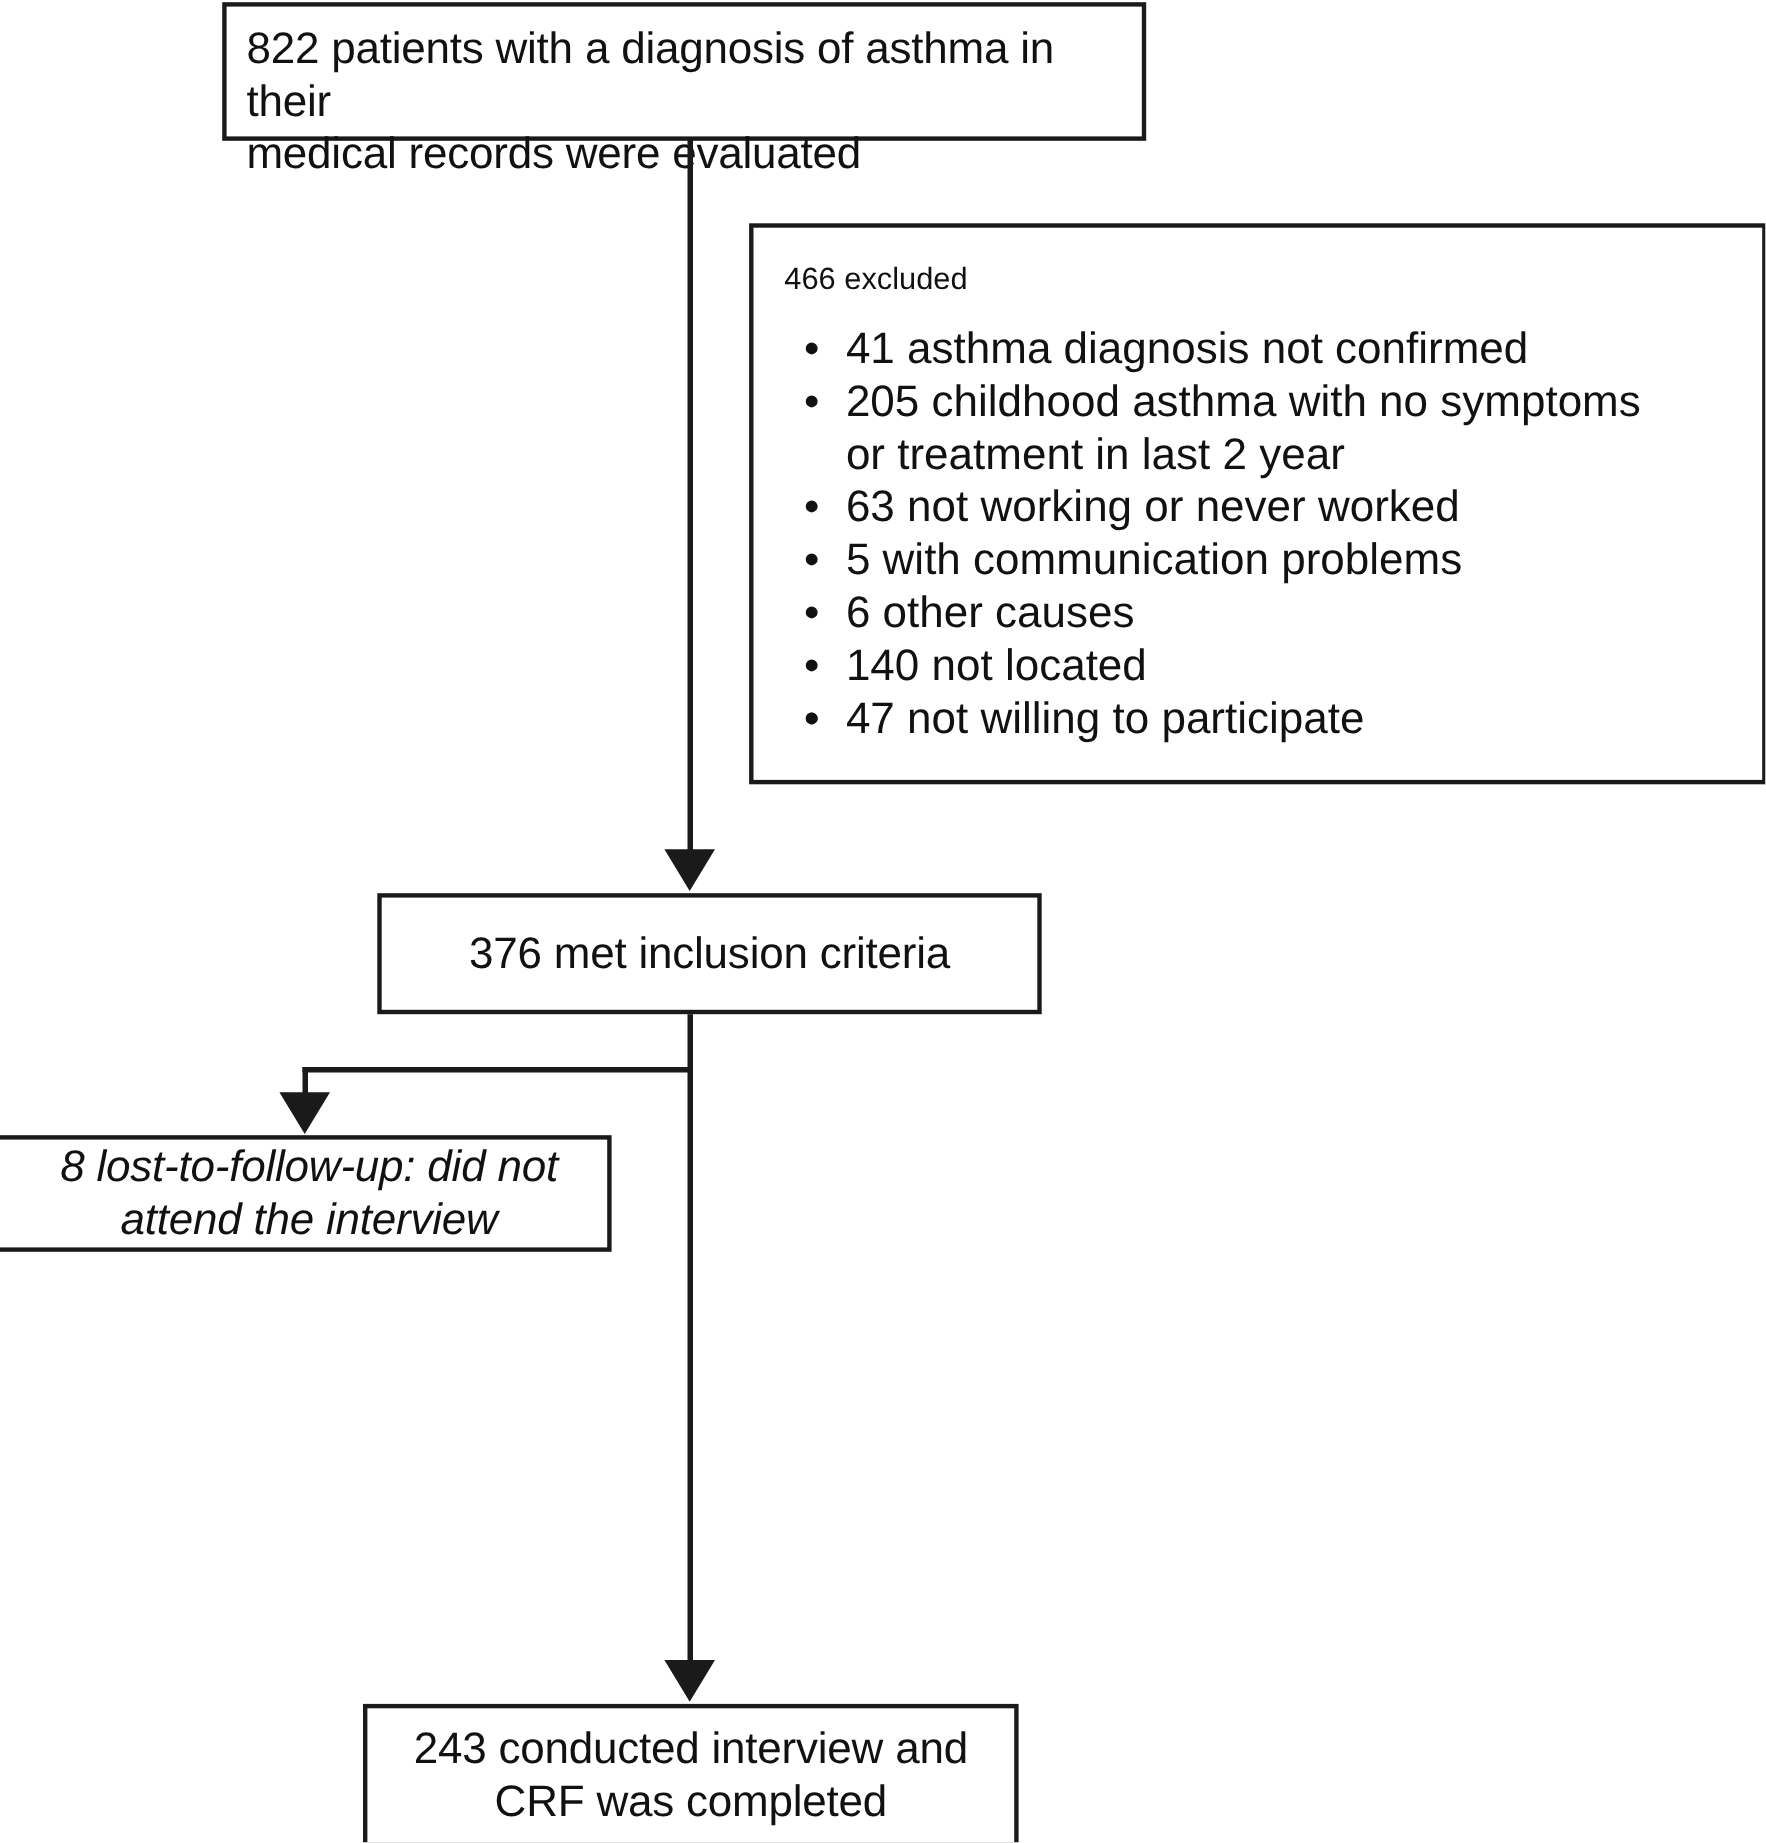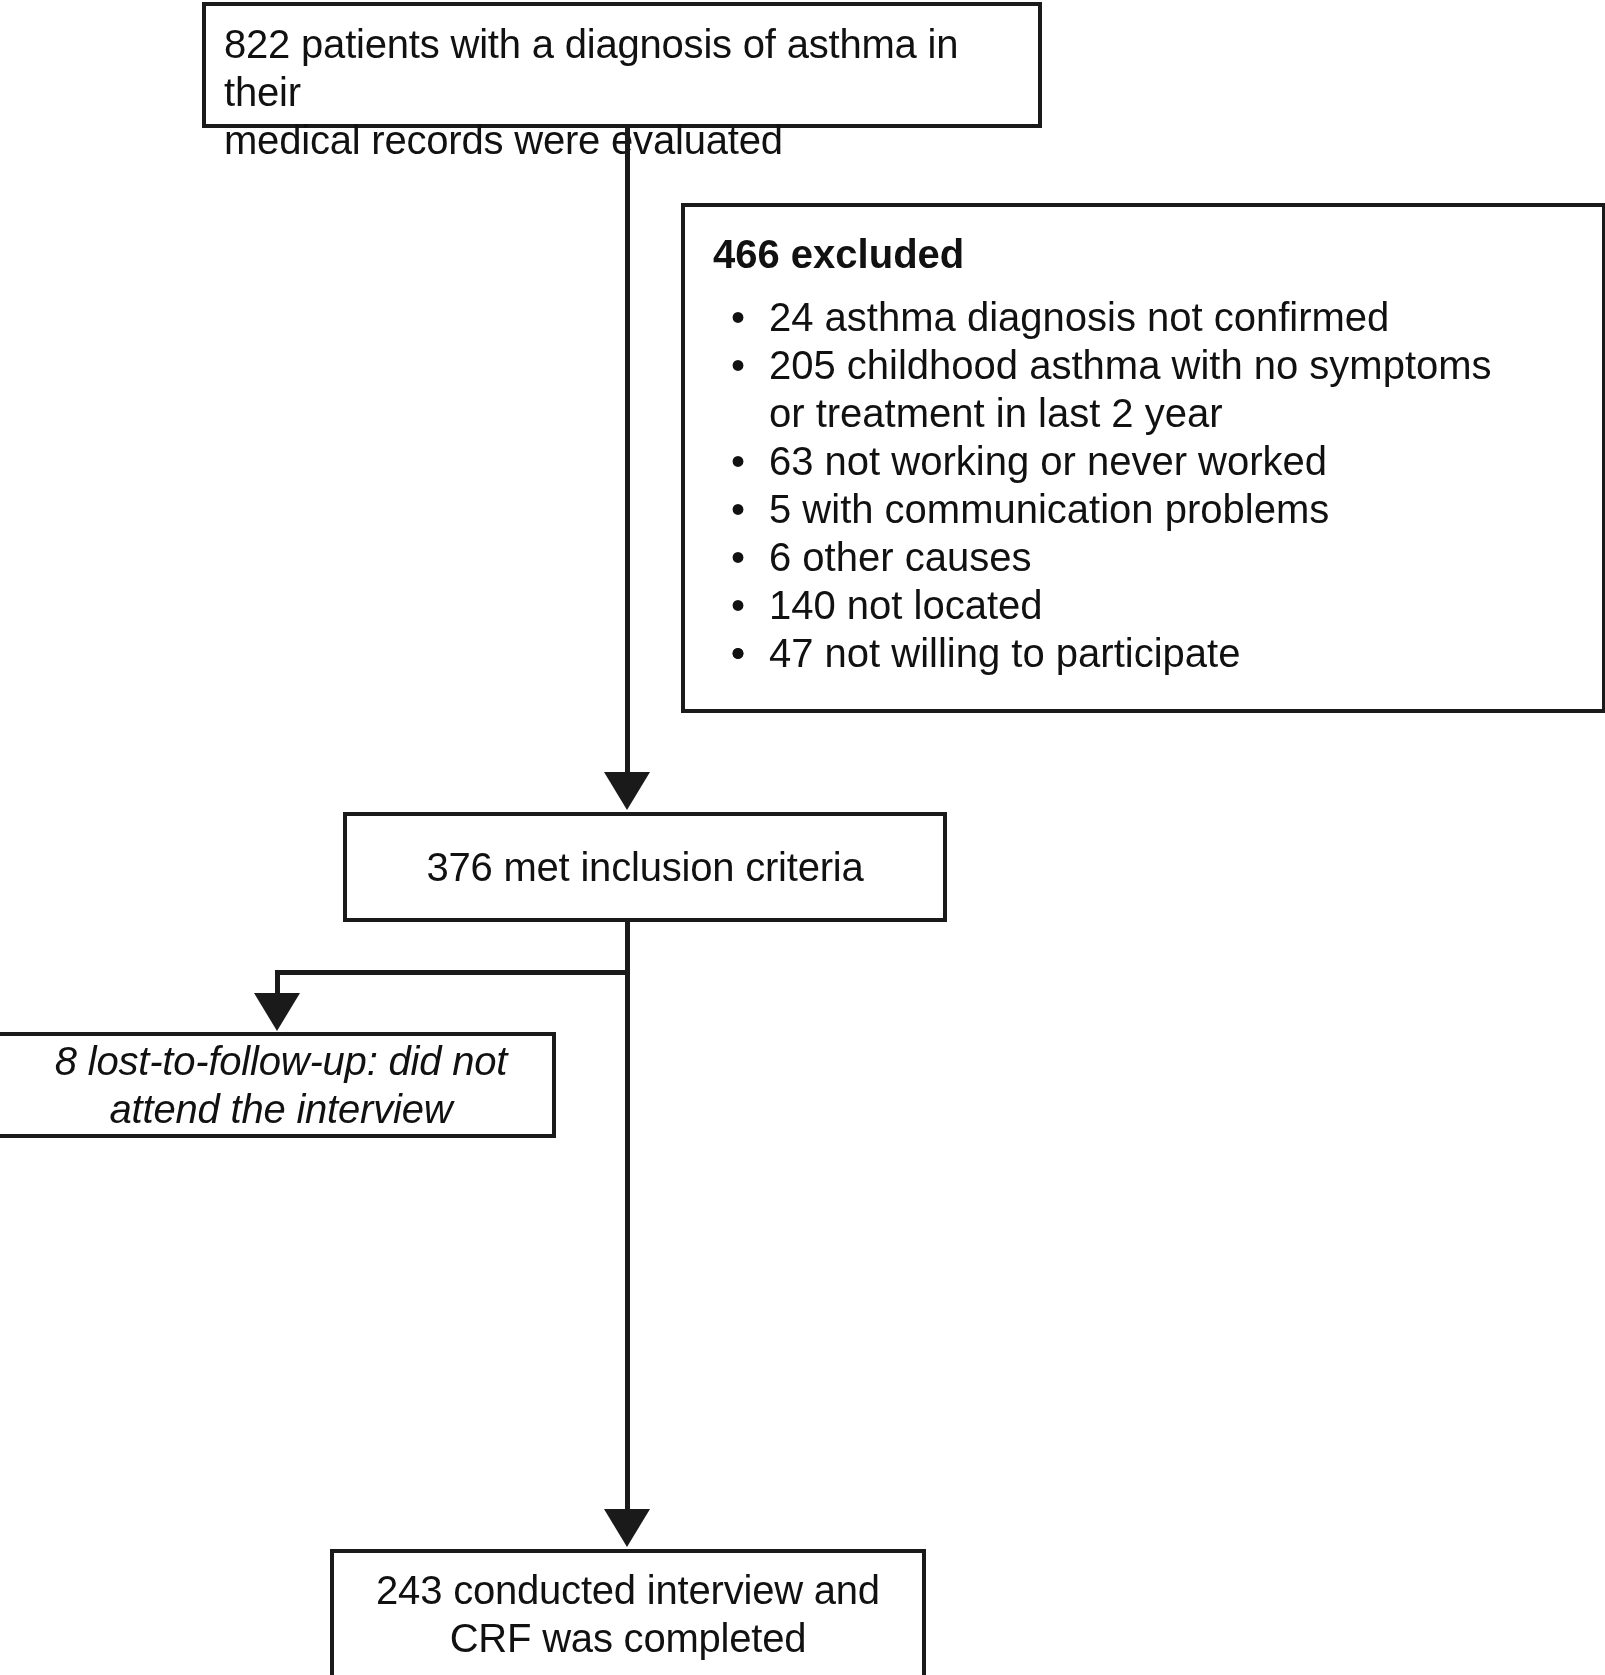--- a/index.html
+++ b/index.html
@@ -40,24 +40,23 @@
 
   
   #box-excluded {
     left: 681px;
     top: 203px;
     width: 925px;
     height: 510px;
     padding: 22px 0 0 28px;
   }
   #box-excluded .head {
-    font-size: 40px;
+    font-size: 28px;
     line-height: 50px;
     margin: 0 0 14px 0;
-    font-weight: bold;
   }
   #box-excluded ul {
     list-style: none;
     margin: 0;
     padding: 0;
   }
   #box-excluded li {
     position: relative;
     font-size: 40px;
     line-height: 48px;
@@ -135,21 +134,21 @@
       <span>822 patients with a diagnosis of asthma in their</span><br>
       <span>medical records were evaluated</span>
     </div>
   </div>
 
   <div class="node" id="box-excluded">
     <div class="head">466 excluded</div>
     <ul>
       <li>
         <span class="bullet">•</span>
-        <span>24 asthma diagnosis not confirmed</span>
+        <span>41 asthma diagnosis not confirmed</span>
       </li>
       <li>
         <span class="bullet">•</span>
         <span>205 childhood asthma with no symptoms</span><br>
         <span>or treatment in last 2 year</span>
       </li>
       <li>
         <span class="bullet">•</span>
         <span>63 not working or never worked</span>
       </li>

